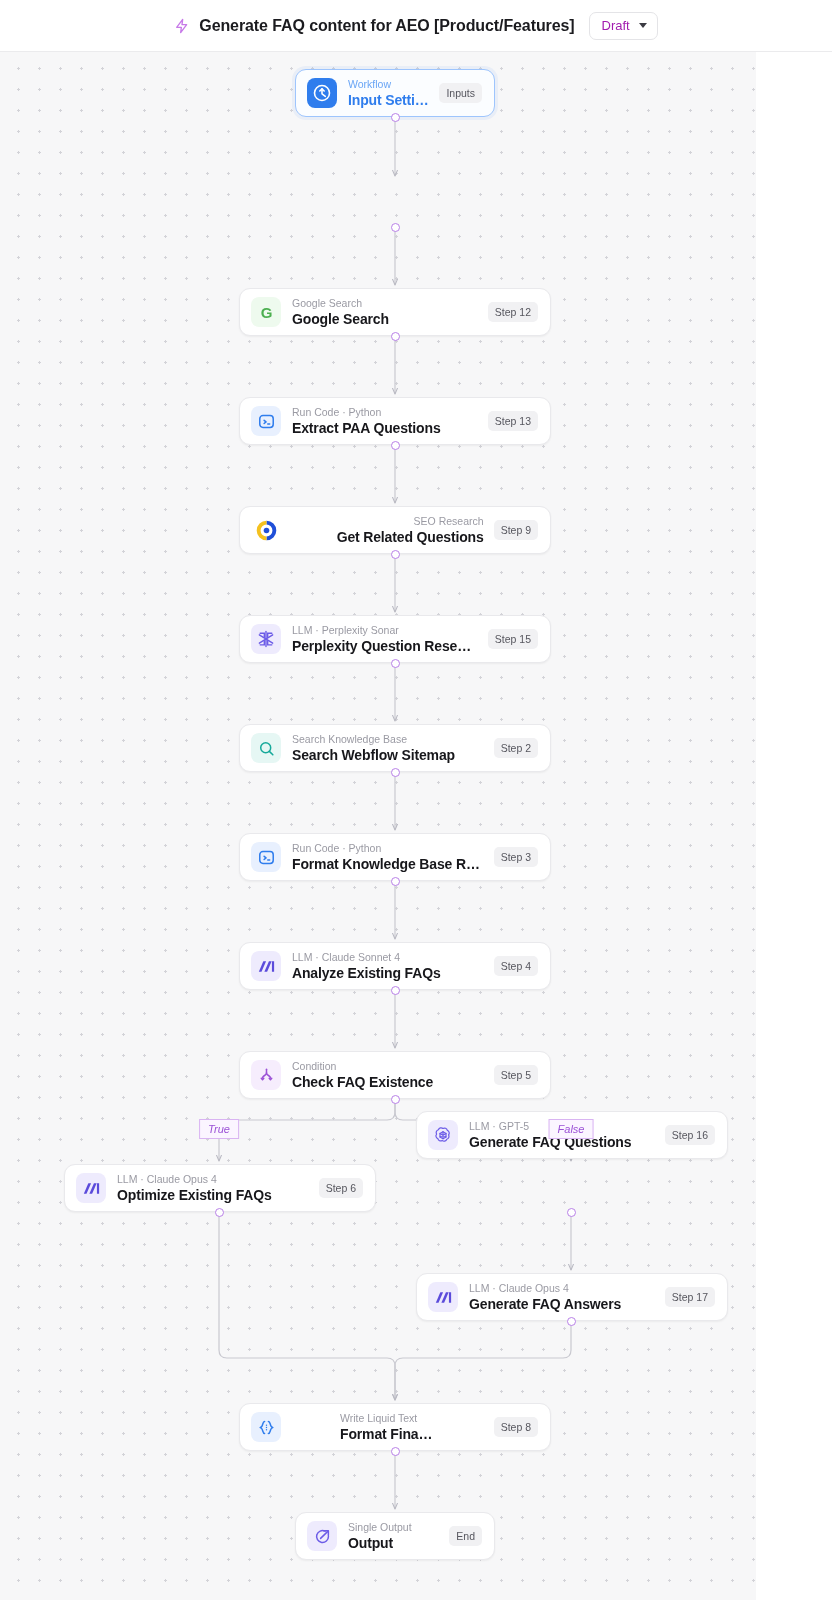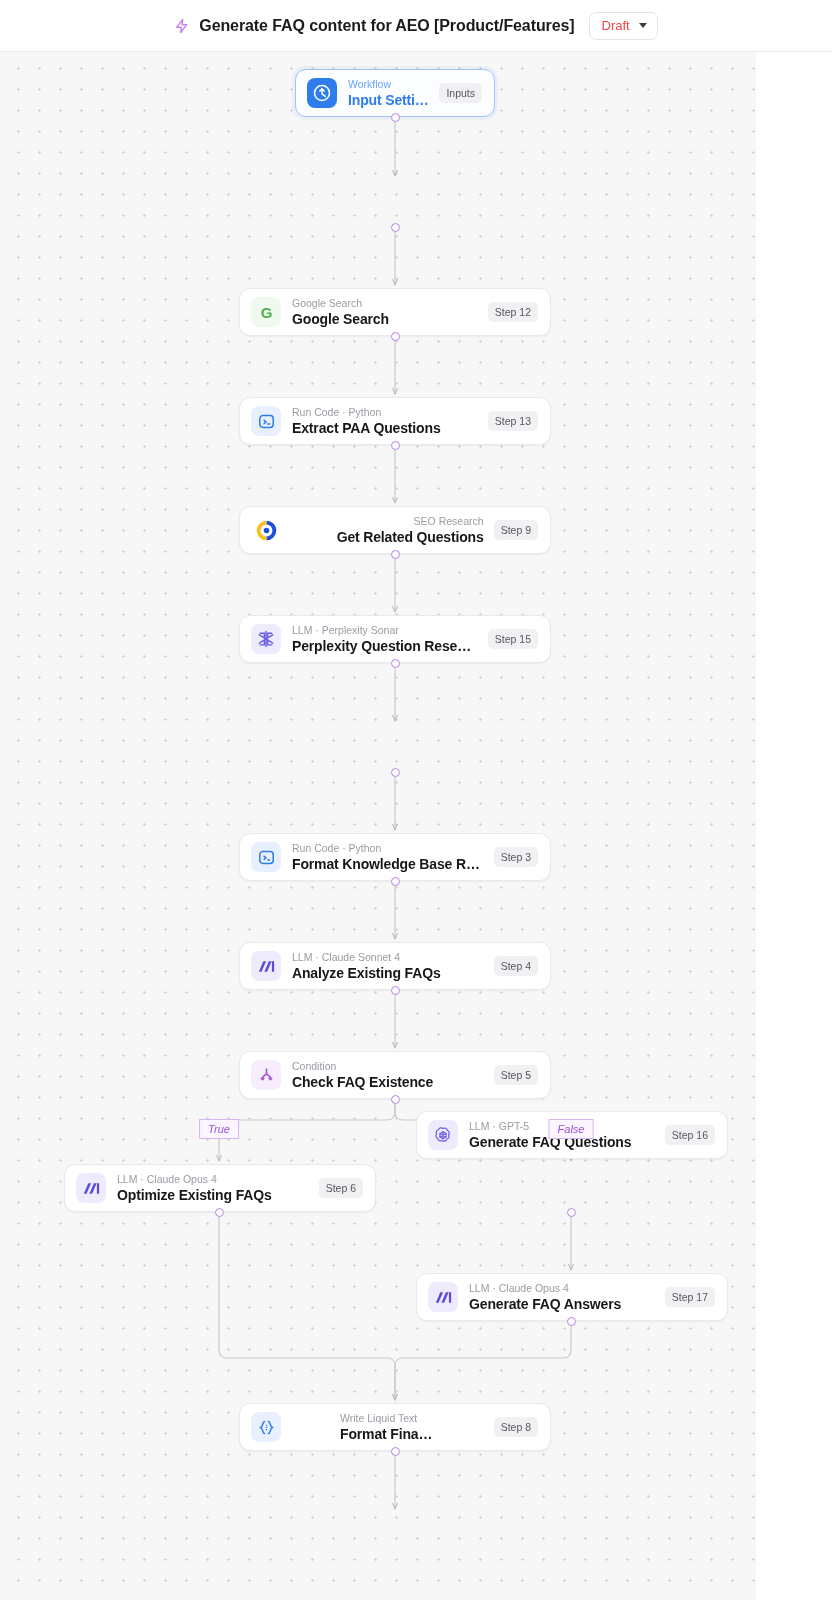--- a/index.html
+++ b/index.html
@@ -25,21 +25,21 @@
   #wf-title {
     font-size: 16px; font-weight: bold; color: #1b1b1f;
     letter-spacing: -0.1px; white-space: nowrap;
   }
   #status-btn {
     display: flex; align-items: center; gap: 9px;
     height: 28px; padding: 0 10px 0 12px;
     border: 1px solid #e4e4e7; border-radius: 7px;
     background: #fff; cursor: pointer;
   }
-  #status-label { font-size: 13px; color: #ef4444; font-weight: 500; }
+  #status-label { font-size: 13px; color: #a21caf; font-weight: 500; }
   .caret { width: 0; height: 0; border-left: 4px solid transparent;
            border-right: 4px solid transparent; border-top: 5px solid #3b3b42; }
 
   
   #canvas {
     position: absolute; left: 0; top: 52px;
     width: 756px; height: 1548px;
     background-color: #f7f7f8;
     background-image: radial-gradient(#d3d3d8 1px, transparent 1.1px);
     background-size: 21px 21px;
@@ -224,20 +224,33 @@
           <path d="M19 19 h-5 v-5"></path>
         </svg>
       </div>
       <div class="node-text">
         <div class="node-sub">LLM · Perplexity Sonar</div>
         <div class="node-title">Perplexity Question Research</div>
       </div>
       <div class="badge">Step 15</div>
     </div>
     <div class="port" style="left: 390.5px; top: 606.5px;"></div>
+    <div class="node" style="left: 239px; top: 672px; width: 312px; height: 48px;">
+      <div class="node-icon" style="background: rgb(230, 247, 244);">
+        <svg viewBox="0 0 24 24" width="19" height="19" fill="none" stroke="#16a99a" stroke-width="1.9" stroke-linecap="round" stroke-linejoin="round">
+          <circle cx="11" cy="11" r="6.3"></circle>
+          <path d="M15.6 15.6 L20 20"></path>
+        </svg>
+      </div>
+      <div class="node-text">
+        <div class="node-sub">Search Knowledge Base</div>
+        <div class="node-title">Search Webflow Sitemap</div>
+      </div>
+      <div class="badge">Step 2</div>
+    </div>
     <div class="port" style="left: 390.5px; top: 715.5px;"></div>
     <div class="node" style="left: 239px; top: 781px; width: 312px; height: 48px;">
       <div class="node-icon" style="background: rgb(232, 240, 254);">
         <svg viewBox="0 0 24 24" width="19" height="19" fill="none" stroke="#2f7ded" stroke-width="1.9" stroke-linecap="round" stroke-linejoin="round">
           <rect x="3.5" y="4.5" width="17" height="15" rx="4"></rect>
           <path d="M9 10.5 l2.4 2 -2.4 2"></path>
           <path d="M13.6 15.2 h2.4"></path>
         </svg>
       </div>
       <div class="node-text">
@@ -334,15 +347,29 @@
           <circle cx="12" cy="14.8" r="0.9" fill="#2f7ded" stroke="none"></circle>
         </svg>
       </div>
       <div class="node-text">
         <div class="node-sub">Write Liquid Text</div>
         <div class="node-title">Format Final Output</div>
       </div>
       <div class="badge">Step 8</div>
     </div>
     <div class="port" style="left: 390.5px; top: 1394.5px;"></div>
+    <div class="node" style="left: 295px; top: 1460px; width: 200px; height: 48px;">
+      <div class="node-icon" style="background: rgb(238, 235, 253);">
+        <svg viewBox="0 0 24 24" width="19" height="19" fill="none" stroke="#6c5ce7" stroke-width="1.9" stroke-linecap="round" stroke-linejoin="round">
+          <path d="M19.5 12 a7.5 7.5 0 1 1 -4.2 -6.7"></path>
+          <path d="M9.6 14.4 L19 5.2"></path>
+          <path d="M13.6 4.8 h5.8 v5.8"></path>
+        </svg>
+      </div>
+      <div class="node-text">
+        <div class="node-sub">Single Output</div>
+        <div class="node-title">Output</div>
+      </div>
+      <div class="badge">End</div>
+    </div>
     <div class="branch-pill" style="left: 219px; top: 1077px; transform: translate(-50%, -50%);">True</div>
     <div class="branch-pill" style="left: 571px; top: 1077px; transform: translate(-50%, -50%);">False</div>
   </div>
 
 </body></html>

